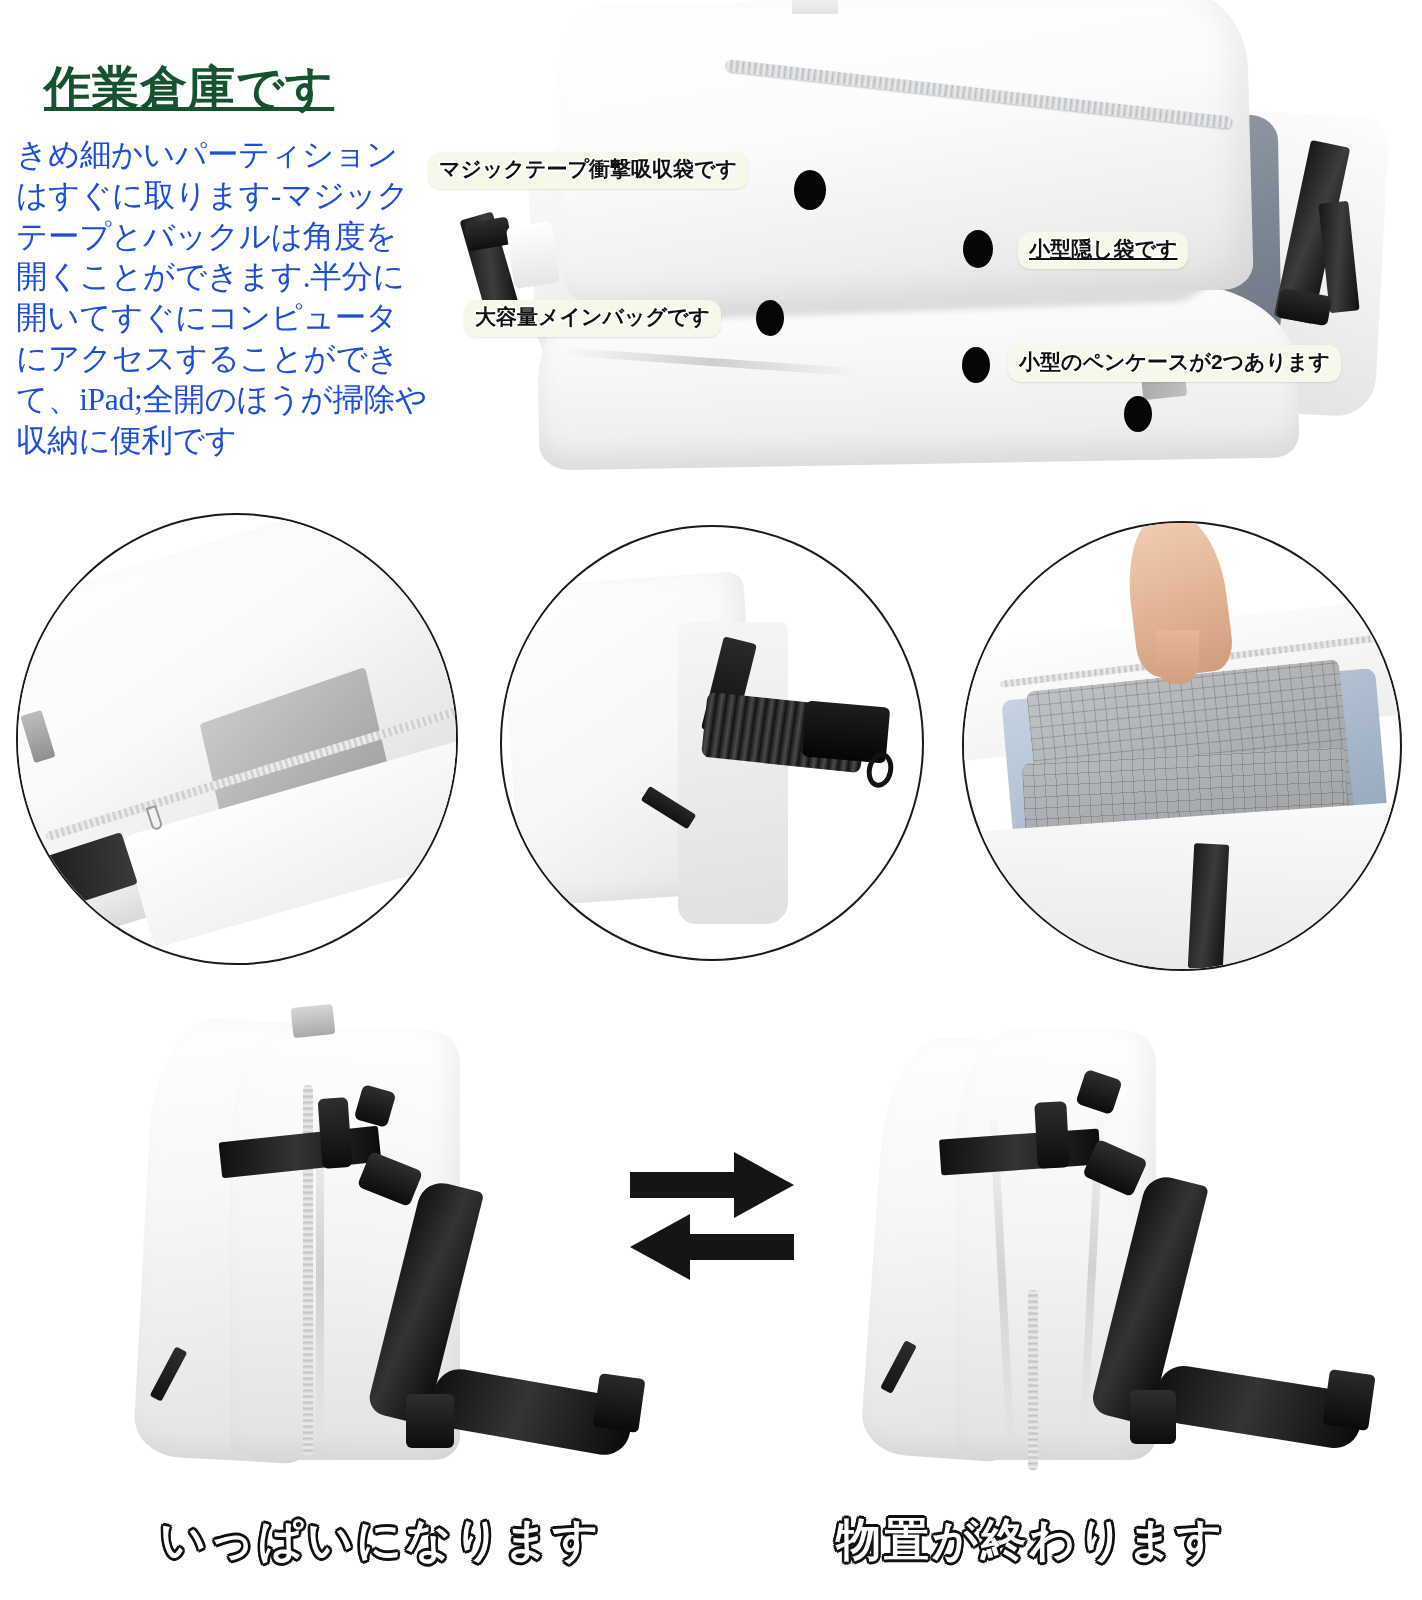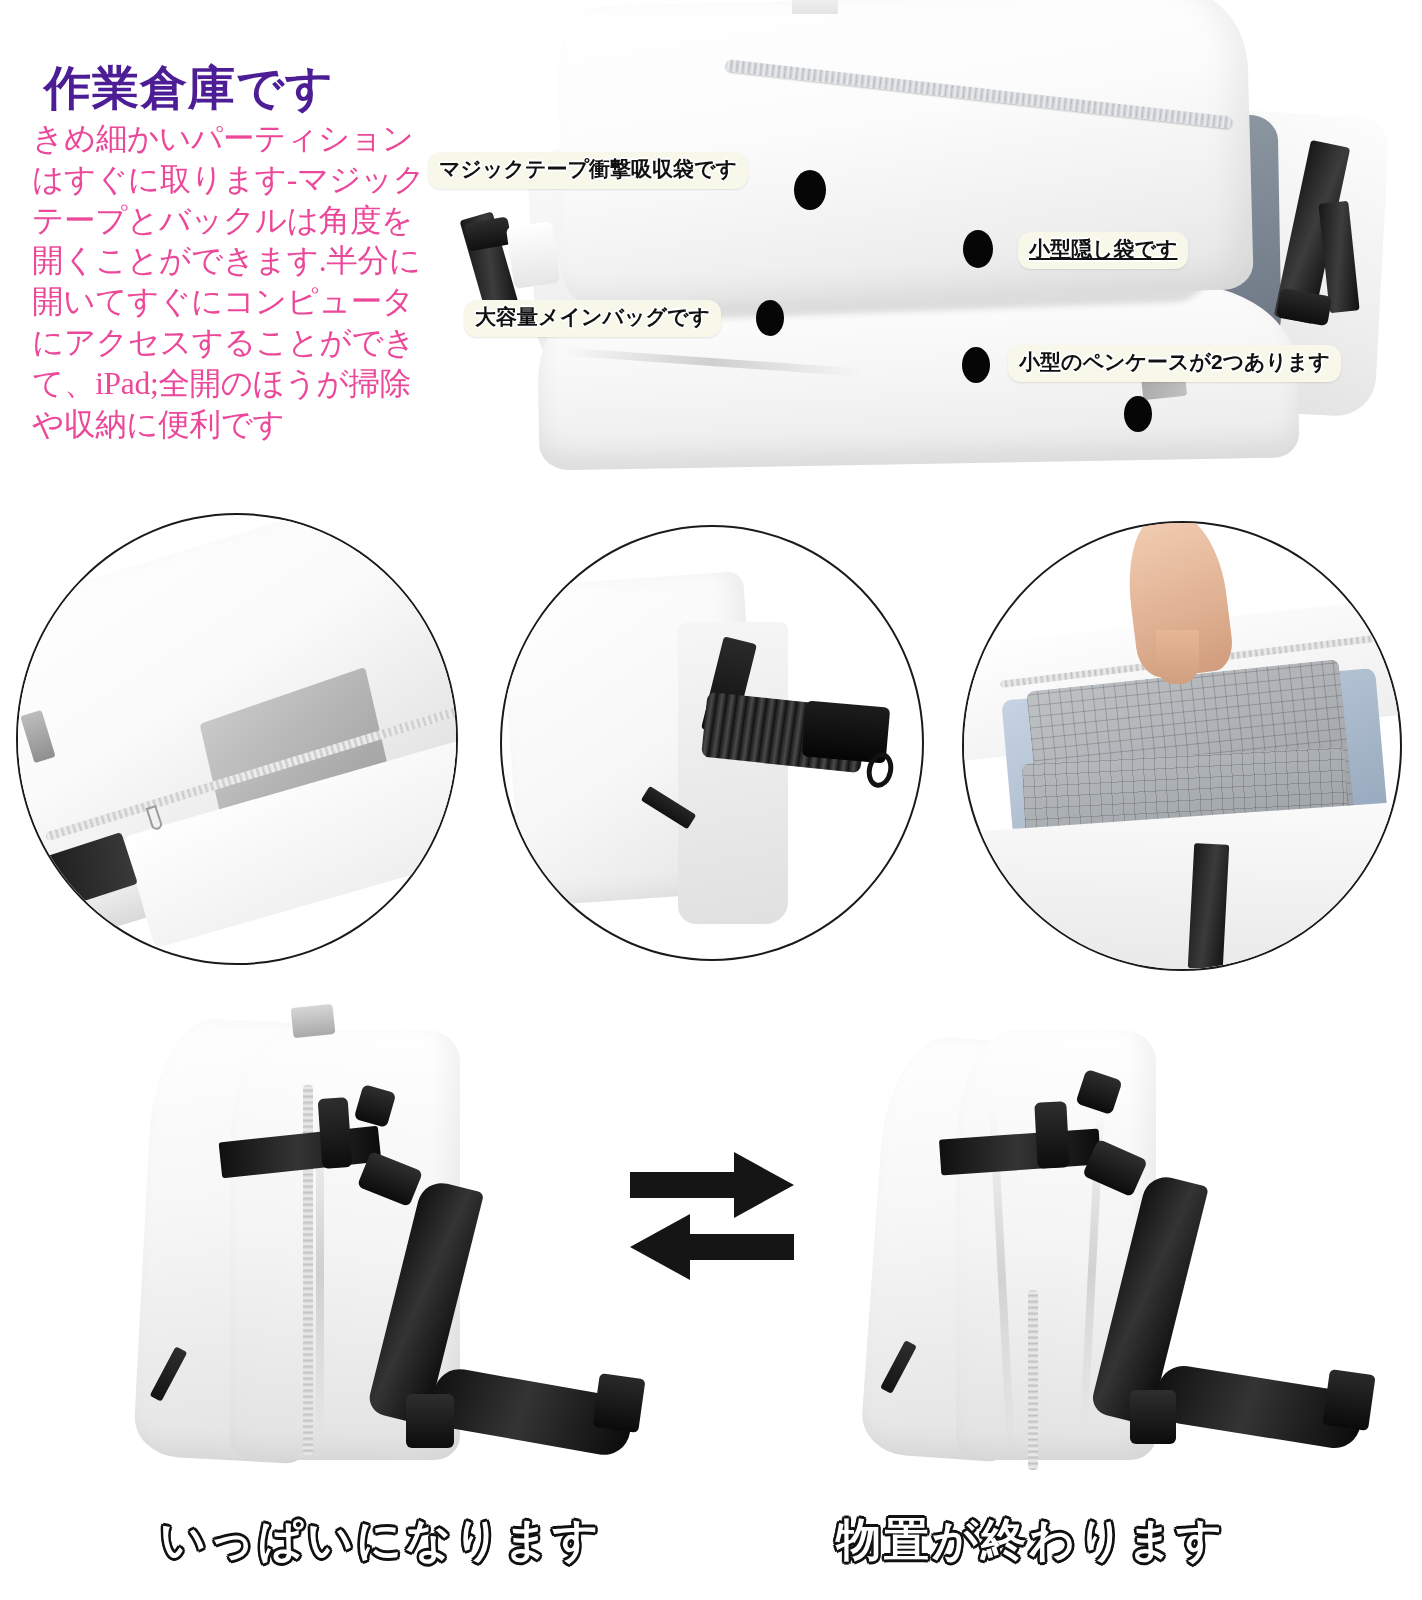--- a/index.html
+++ b/index.html
@@ -9,27 +9,27 @@
     font-family:"Liberation Sans", sans-serif;
   }
 
   
   #hero { position:absolute; left:0; top:0; width:1422px; height:500px; }
 
   
   #copy { position:absolute; left:0; top:62px; width:432px; }
   #copy .title {
     font-family:"Liberation Serif", serif;
-    font-size:47px; font-weight:bold; color:#4c1d95;
-    letter-spacing:1px; padding-left:44px; line-height:1.12;
+    font-size:47px; font-weight:bold; color:#14532d;
+    letter-spacing:1px; padding-left:44px; line-height:1.12;text-decoration:underline;
   }
   #copy .body {
     font-family:"Liberation Serif", serif;
-    font-size:31.5px; color:#ec4899; line-height:1.30;
-    padding-left:32px; padding-right:4px; margin-top:4px;
+    font-size:31.5px; color:#1d4ed8; line-height:1.30;
+    padding-left:16px; padding-right:4px; margin-top:20px;
     letter-spacing:-0.3px; word-break:break-all;
   }
 
   
   #bagwrap { position:absolute; left:452px; top:-8px; width:960px; height:470px; }
 
   .ph { position:absolute; }
 
   
   #flap {               

